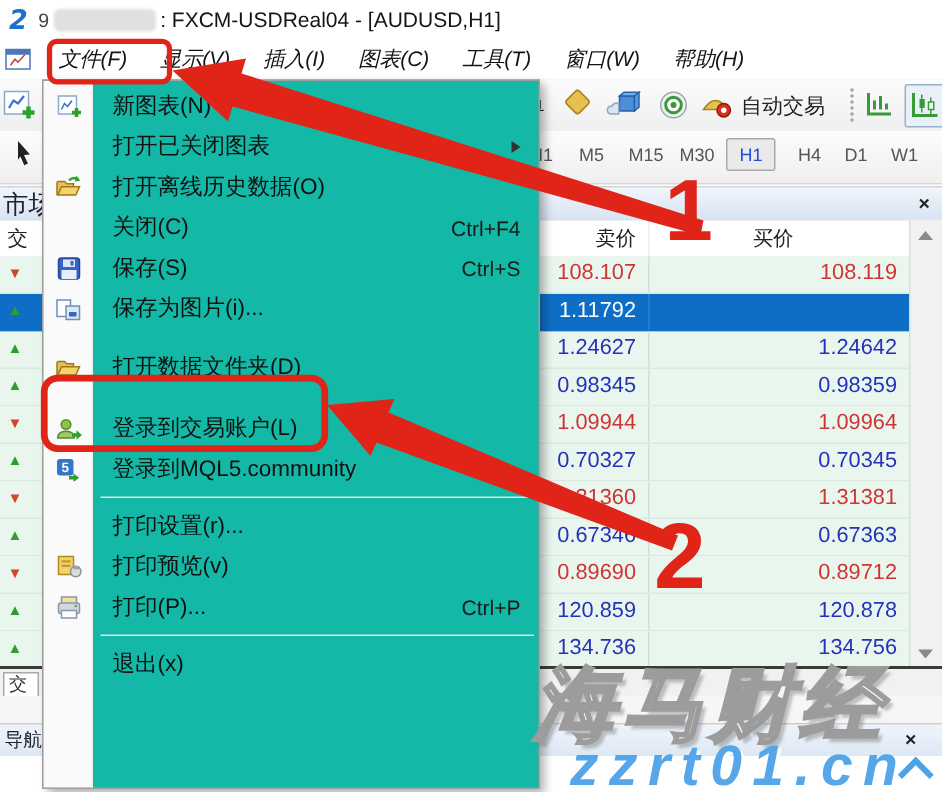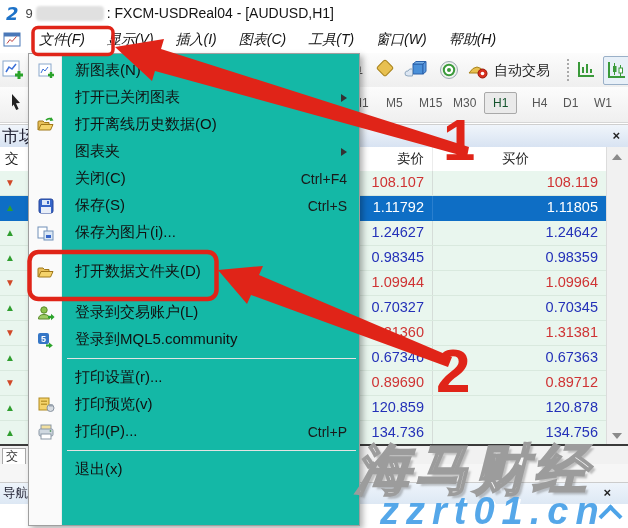--- a/index.html
+++ b/index.html
@@ -20,21 +20,21 @@
   
   .menubar{left:0;top:26px;width:628px;height:27px;background:#fff;display:flex;align-items:center;border-bottom:1px solid #e6e6e6;}
   .chart-window-ic{margin:0 6px 0 3px;display:flex;}
   .menu-top-item{font-size:14px;color:#141414;padding:4px 11px;white-space:nowrap;}
 
   
   .toolbar1{left:0;top:53px;width:628px;height:34px;background:linear-gradient(#fcfcfc,#efefef);border-bottom:1px solid #d6d6d6;}
   .toolbar2{left:0;top:87px;width:628px;height:35px;background:linear-gradient(#fcfcfc,#efefef);border-bottom:1px solid #d6d6d6;}
   .tb-label{font-size:14px;color:#222;}
   .tf{position:absolute;top:9px;font-size:12px;color:#555;}
-  .tf.sel{top:5px;border:1px solid #a9a9a9;background:#eaeaea;padding:3px 8px;border-radius:2px;color:#14532d;}
+  .tf.sel{top:5px;border:1px solid #a9a9a9;background:#eaeaea;padding:3px 8px;border-radius:2px;color:#1d4ed8;}
   .vsep-dots{position:absolute;width:4px;height:24px;top:5px;background-image:radial-gradient(#aaa 1px, transparent 1.2px);background-size:4px 4px;}
 
   
   .mw-header{left:0;top:124px;width:628px;height:22px;background:linear-gradient(#f0f5fb,#d8e3f2);border-top:1px solid #cfcfcf;border-bottom:1px solid #c2cddc;display:flex;align-items:center;}
   .mw-title{font-size:17px;color:#223;margin-left:2px;}
   .x-btn{position:absolute;font-size:13px;font-weight:700;color:#222;line-height:12px;}
   .mw-colhead{left:0;top:147px;width:628px;height:24px;background:#fff;border-bottom:1px solid #e2e2e2;display:flex;}
   .mw-colhead .ch{font-size:13.5px;color:#222;line-height:23px;box-sizing:border-box;}
   .ch-sym{width:130px;padding-left:5px;}
   .ch-sell{width:303px;text-align:right;padding-right:8px;border-right:1px solid #ececec;}
@@ -181,21 +181,20 @@
         <span class="arr arr-down">▼</span>
       </span>
       <span class="cell c-sell">108.107</span>
       <span class="cell c-buy">108.119</span>
     </div>
     <div class="mw-row t-up selected">
       <span class="cell c-sym">
         <span class="arr arr-up">▲</span>
       </span>
       <span class="cell c-sell">1.11792</span>
-      <span class="cell c-buy">1.11805</span>
     </div>
     <div class="mw-row t-up">
       <span class="cell c-sym">
         <span class="arr arr-up">▲</span>
       </span>
       <span class="cell c-sell">1.24627</span>
       <span class="cell c-buy">1.24642</span>
     </div>
     <div class="mw-row t-up">
       <span class="cell c-sym">
@@ -290,24 +289,20 @@
     <div class="menu-item">
       <span class="mi">
         <svg width="18" height="16">
           <path d="M1,13 L1,5 Q1,4 2,4 L6,4 L7.5,5.5 L12,5.5 L12,7" fill="#e8c05a" stroke="#a07818"></path>
           <path d="M1.5,13 L4,7.5 L16,7.5 L13.5,13 Z" fill="#f5d36b" stroke="#a07818"></path>
           <path d="M9,3.2 Q12,0.4 15,2.6" fill="none" stroke="#2ba32b" stroke-width="1.6"></path>
           <path d="M14,0 L16.5,3.5 L12.8,4 Z" fill="#2ba32b"></path>
         </svg>
       </span>
       <span>打开离线历史数据(O)</span>
-    </div>
-    <div class="menu-item">
-      <span>图表夹</span>
-      <span class="subarrow"></span>
     </div>
     <div class="menu-item">
       <span>关闭(C)</span>
       <span class="shortcut">Ctrl+F4</span>
     </div>
     <div class="menu-item">
       <span class="mi">
         <svg width="16" height="16">
           <rect x="1" y="1" width="14" height="14" rx="2" fill="#3565c8" stroke="#24449a"></rect>
           <rect x="4" y="2" width="8" height="5" fill="#dce8f8"></rect>

